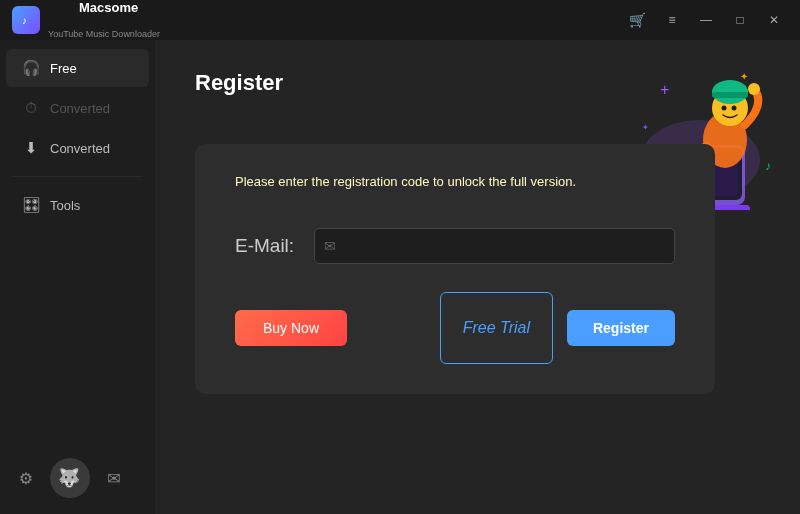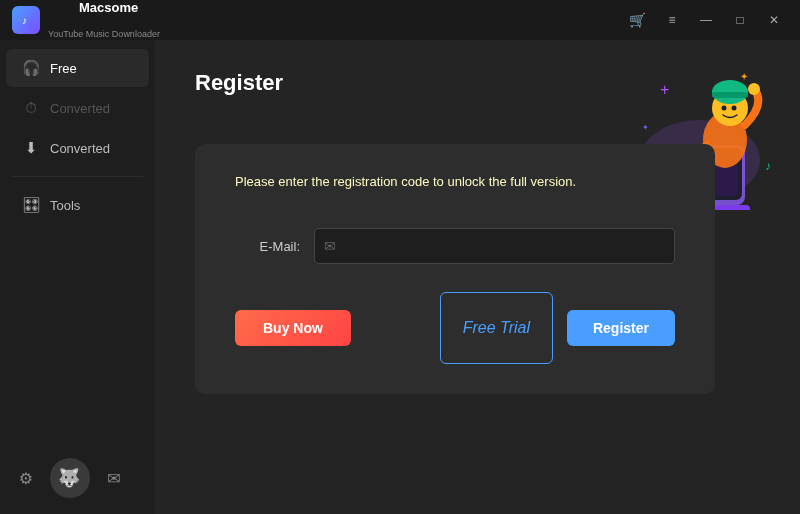--- a/index.html
+++ b/index.html
@@ -198,24 +198,23 @@
       font-size: 13px;
       color: #fef9c3;
       margin-bottom: 39px;
     }
     .form-row {
       display: flex;
       align-items: center;
       margin-bottom: 18px;
     }
     .form-label {
-      font-size: 13px;
+      font-size: 19px;
       color: #ccc;
       width: 65px;
-      text-align: right;
       margin-right: 14px;
       flex-shrink: 0;
     }
     .form-input {
       flex: 1;
       height: 36px;
       background: #1e1e1e;
       border: 1px solid #444;
       border-radius: 5px;
       color: #fff;
@@ -242,21 +241,21 @@
       align-items: center;
       gap: 14px;
       margin-top: 28px;
     }
     .btn-buy {
       background: linear-gradient(135deg, #ff6b4a, #ff4444);
       border: none;
       border-radius: 6px;
       color: #fff;
       font-size: 14px;
-      font-weight: 700;
+      font-weight: 400;
       padding: 10px 28px;
       cursor: pointer;
       min-width: 110px;
     }
     .btn-free-trial {
       background: transparent;
       border: 1.5px solid #4a9eff;
       border-radius: 6px;
       color: #4a9eff;
       font-size: 16px;

